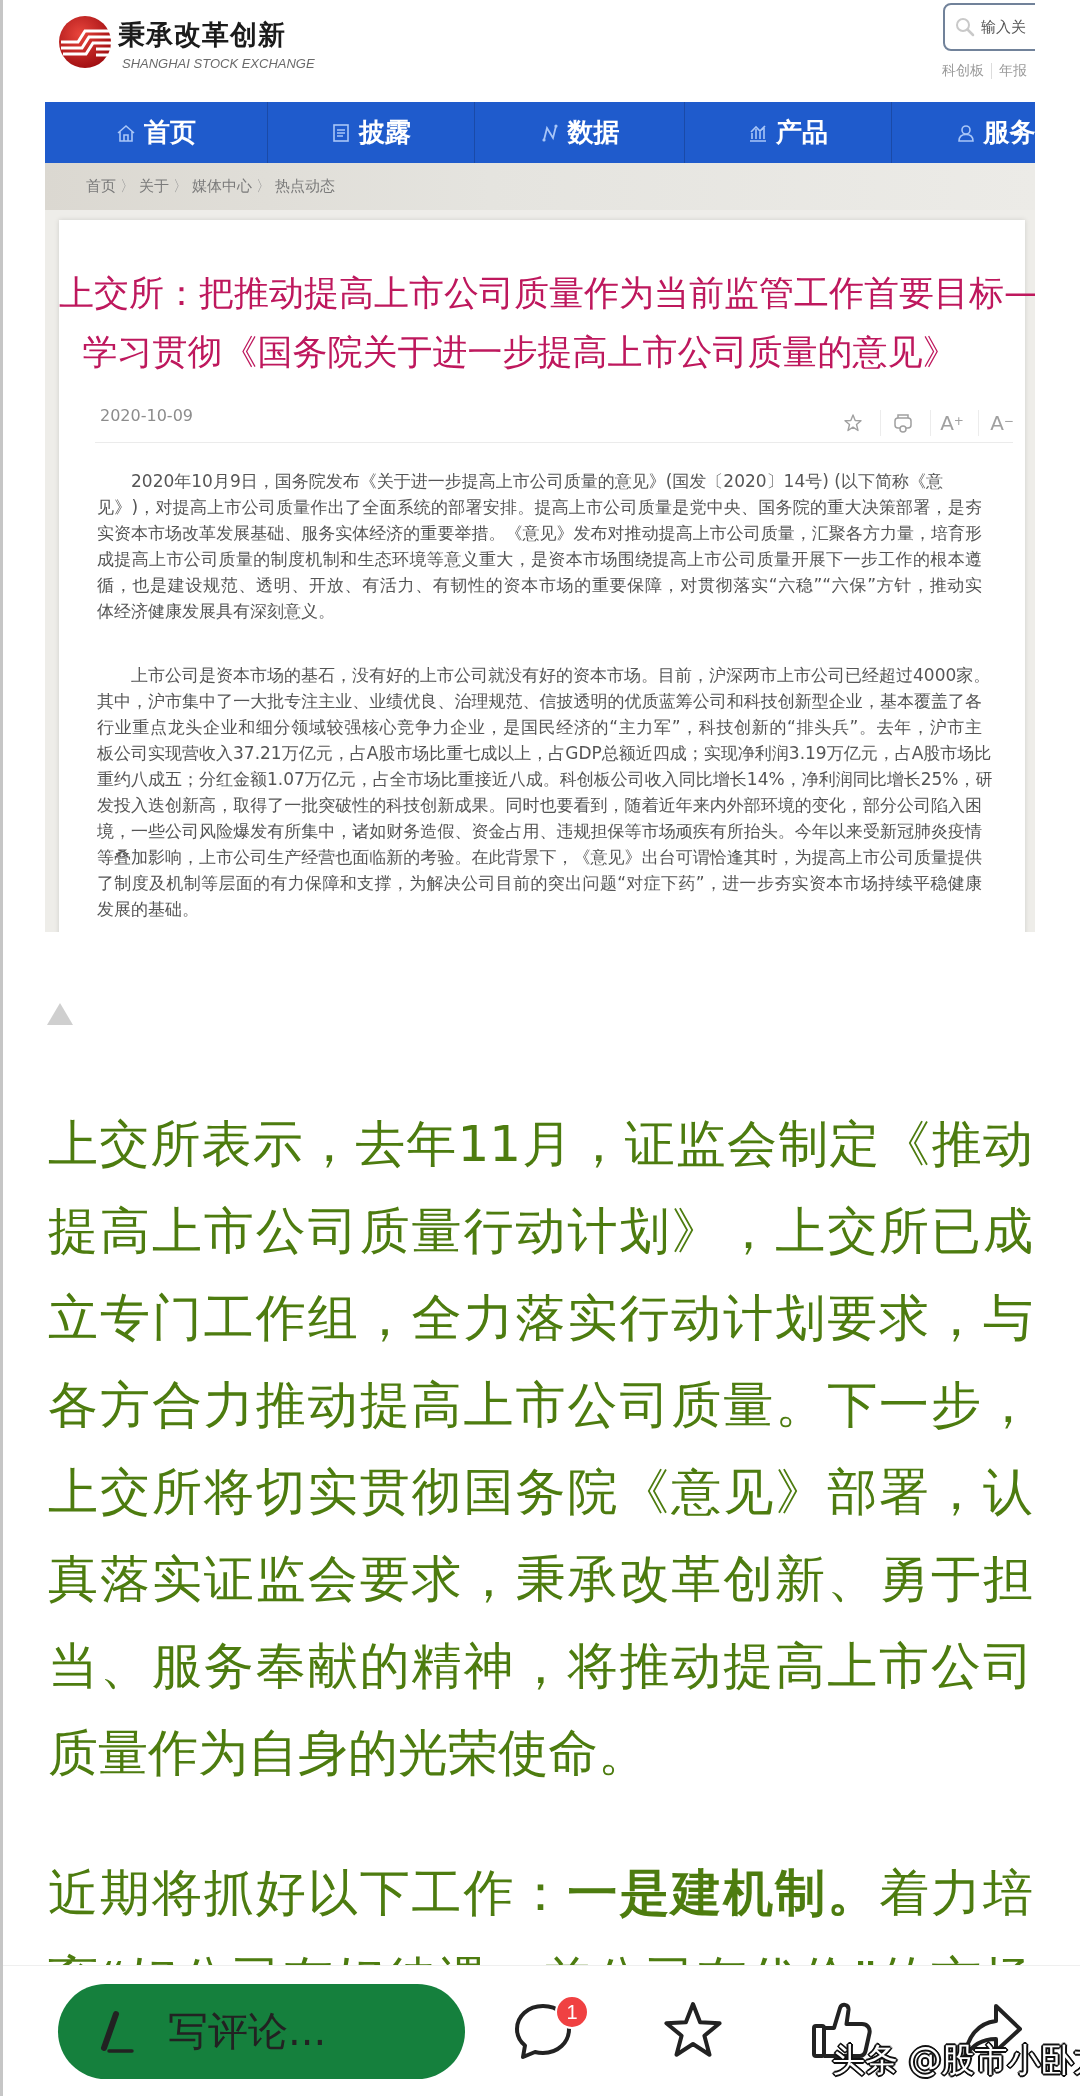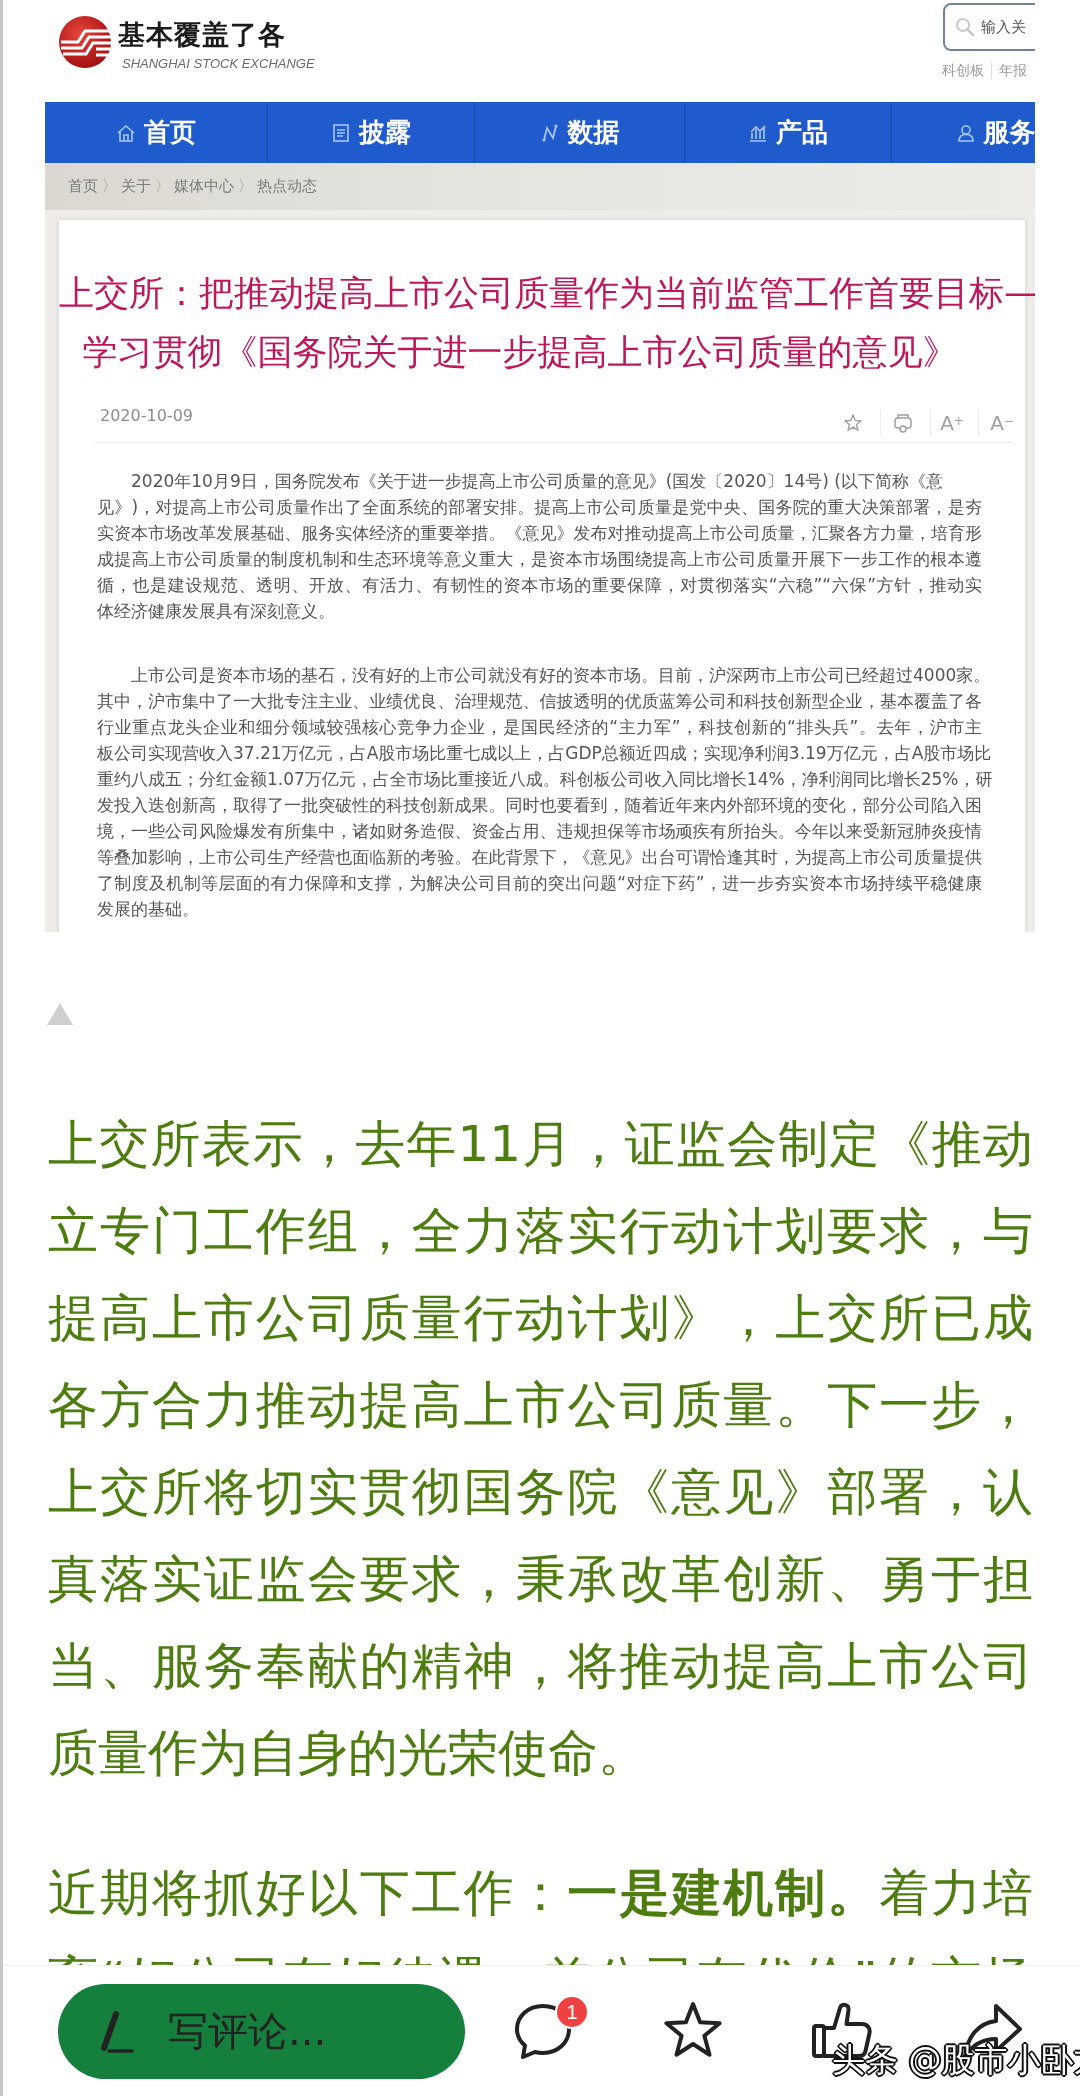--- a/index.html
+++ b/index.html
@@ -15,21 +15,21 @@
 .logo-en{position:absolute;left:122px;top:56px;font-family:"Liberation Sans",sans-serif;font-size:13px;color:#6a6a6a;white-space:nowrap;font-style:italic;}
 .search{position:absolute;left:943px;top:3px;width:120px;height:48px;border:2px solid #71829a;border-radius:8px;background:#fff;}
 .search .ico{position:absolute;left:9px;top:11px;width:22px;height:22px;}
 .search .ph{position:absolute;left:36px;top:0;line-height:44px;font-size:15px;color:#555;white-space:nowrap;}
 .quick{position:absolute;left:942px;top:62px;font-size:14px;color:#9a9a9a;white-space:nowrap;display:flex;align-items:center;}
 .quick .sep{display:inline-block;width:1px;height:16px;background:#dcdcdc;margin:0 7px;}
 .nav{position:absolute;left:45px;top:102px;width:990px;height:61px;background:#1f5bcc;display:flex;overflow:hidden;}
 .nav-item{flex:none;height:61px;display:flex;align-items:center;justify-content:center;gap:8px;border-right:1px solid #1a4aa8;color:#fff;font-size:26px;font-weight:bold;white-space:nowrap;}
 .nav-item svg{width:20px;height:20px;}
 .crumb{position:absolute;left:45px;top:163px;width:990px;height:47px;background:linear-gradient(90deg,#dbd8d1 0%,#e5e4df 45%,#ecebe7 100%);}
-.crumb .txt{position:absolute;left:23px;top:0;line-height:47px;font-size:15px;color:#7a7a7a;white-space:nowrap;}
+.crumb .txt{position:absolute;left:41px;top:0;line-height:47px;font-size:15px;color:#7a7a7a;white-space:nowrap;}
 .crumb .sepc{margin:0 4px;color:#9a9a9a;}
 .content-bg{position:absolute;left:45px;top:210px;width:990px;height:722px;background:#eeede9;}
 .card{position:absolute;left:59px;top:220px;width:966px;height:730px;background:#fff;box-shadow:0 0 5px rgba(0,0,0,.13);}
 .title{position:absolute;left:0;top:44px;width:922px;text-align:center;font-size:35px;line-height:59px;color:#be185d;}
 .title div{white-space:nowrap;}
 .date{position:absolute;left:41px;top:186px;font-size:16px;color:#8c8c8c;}
 .tool{position:absolute;top:190px;width:26px;height:26px;display:flex;align-items:center;justify-content:center;color:#a0a0a0;font-size:20px;}
 .tool sup{font-size:12px;position:relative;top:-2px;}
 .tsep{position:absolute;top:190px;width:1px;height:26px;background:#ececec;}
 .divider{position:absolute;left:36px;top:222px;width:918px;height:1px;background:#ebebeb;}
@@ -68,21 +68,21 @@
           <stop offset="0" stop-color="#e8453c"></stop>
           <stop offset="1" stop-color="#9e0c10"></stop>
         </radialGradient>
       </defs>
       <circle cx="27" cy="28" r="26" fill="url(#lg)"></circle>
       <path d="M3 28 H20 L27 17 H52" stroke="#fff" stroke-width="3" fill="none"></path>
       <path d="M3 34 H24 L31 23 H53" stroke="#fff" stroke-width="3" fill="none"></path>
       <path d="M5 40 H28 L35 29 H53" stroke="#fff" stroke-width="3" fill="none"></path>
       <path d="M38 35 H52 M38 41 H50" stroke="#fff" stroke-width="3" fill="none"></path>
     </svg>
-    <div class="logo-cn">基本覆盖了各</div>
+    <div class="logo-cn">秉承改革创新</div>
     <div class="logo-en">SHANGHAI STOCK EXCHANGE</div>
 
     <div class="search">
       <svg class="ico" viewBox="0 0 22 22">
         <circle cx="9" cy="9" r="6" stroke="#c9c9c9" stroke-width="2" fill="none"></circle>
         <path d="M13.5 13.5 L19 19" stroke="#c9c9c9" stroke-width="2.5" stroke-linecap="round"></path>
       </svg>
       <span class="ph">输入关</span>
     </div>
     <div class="quick">
@@ -188,22 +188,22 @@
         <div class="ln">了制度及机制等层面的有力保障和支撑，为解决公司目前的突出问题“对症下药”，进一步夯实资本市场持续平稳健康</div>
         <div class="ln left">发展的基础。</div>
       </div>
     </div>
   </div>
 
   <div class="cap-tri"></div>
 
   <div class="bp" style="top:1101px">
     <div class="bl">上交所表示，去年11月，证监会制定《推动</div>
+    <div class="bl">提高上市公司质量行动计划》，上交所已成</div>
     <div class="bl">立专门工作组，全力落实行动计划要求，与</div>
-    <div class="bl">提高上市公司质量行动计划》，上交所已成</div>
     <div class="bl">各方合力推动提高上市公司质量。下一步，</div>
     <div class="bl">上交所将切实贯彻国务院《意见》部署，认</div>
     <div class="bl">真落实证监会要求，秉承改革创新、勇于担</div>
     <div class="bl">当、服务奉献的精神，将推动提高上市公司</div>
     <div class="bl left">质量作为自身的光荣使命。</div>
   </div>
   <div class="bp" style="top:1850px">
     <div class="bl"><span>近期将抓好以下工作：</span><b>一是建机制。</b><span>着力培</span></div>
     <div class="bl">育“好公司有好待遇，差公司有代价”的市场</div>
   </div>

